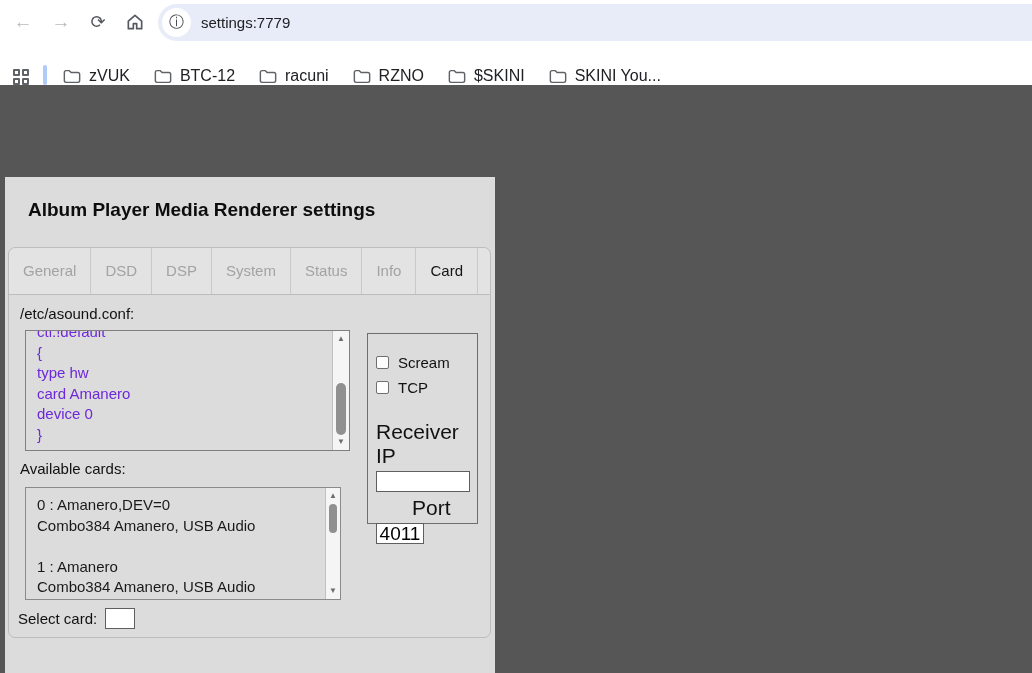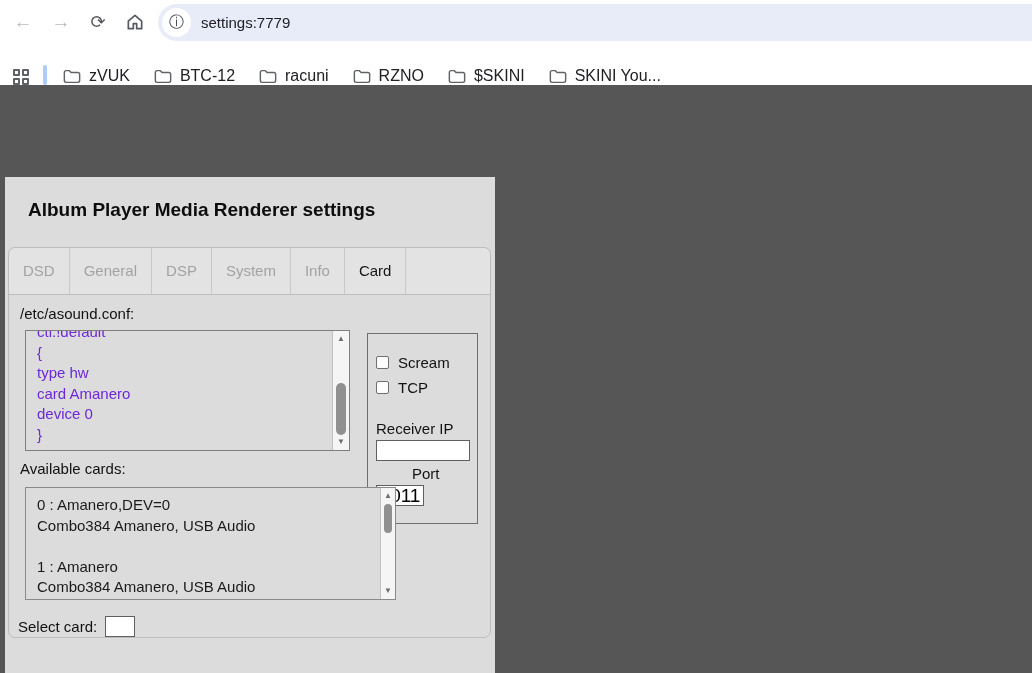--- a/index.html
+++ b/index.html
@@ -44,50 +44,50 @@
   .tab { padding:0 14px; line-height:46px; font-size:15px; color:#a3a3a3;
          border-right:1px solid #c9c9c9; cursor:pointer; white-space:nowrap; }
   .tab.active { color:#141414; }
 
   .field-label { position:absolute; font-size:15px; color:#111111; }
   .lbl-conf  { left:15px; top:128px; }
   .lbl-cards { left:15px; top:283px; }
 
   .scrollbox { position:absolute; background:#dcdcdc; overflow:hidden; }
   .conf-box  { left:20px; top:153px; width:325px; height:121px; border:1px solid #7f7f7f; }
-  .cards-box { left:20px; top:310px; width:371px; height:113px; border:1px solid #8a8a8a;padding-left:36px; }
+  .cards-box { left:20px; top:310px; width:316px; height:113px; border:1px solid #8a8a8a;padding-left:36px; }
   .conf-text  { position:absolute; left:11px; top:-9px; right:20px; font-size:15px; line-height:20.5px; color:#6d28d9; }
   .cards-text { position:absolute; left:11px; top:7px;  right:18px; font-size:15px; line-height:20.5px; color:#1a1a1a; }
   .tline { min-height:20.5px; white-space:nowrap; }
 
   .vscroll { position:absolute; top:0; right:0; bottom:0; width:17px;
              background:#f5f5f5; border-left:1px solid #c0c0c0; }
   .cards-box .vscroll { width:15px; }
   .scroll-arrow { position:absolute; left:0; right:0; height:14px; text-align:center;
                   font-size:8px; color:#6b6e70; line-height:14px; cursor:pointer; }
   .arrow-up { top:1px; } .arrow-down { bottom:1px; }
   .scroll-thumb { position:absolute; left:3px; right:3px; background:#909090; border-radius:5px; cursor:pointer; }
   .conf-thumb  { top:52px; height:52px; }
   .cards-thumb { top:16px; height:29px; }
 
   .options-box { position:absolute; left:362px; top:156px; width:111px; height:191px;
                  border:1px solid #6e6e6e; padding:20px 8px; }
   .check-row { display:flex; align-items:center; margin-bottom:8px; }
   .checkbox { appearance:none; -webkit-appearance:none; width:13px; height:13px;
               border:1px solid #6f6f6f; background:#fdfdfd; border-radius:2px; cursor:pointer; flex:none; }
   .check-label { font-size:15px; color:#111111; margin-left:9px; }
-  .opt-label { font-size:15px; color:#111111; }
+  .opt-label { font-size:21px; color:#111111; }
   .lbl-ip { margin-top:24px; }
   .ip-input { width:94px; height:21px; border:1px solid #5f5f5f; background:#ffffff;
               margin-top:3px; font-size:14px; padding:0 4px; }
   .lbl-port { margin-top:4px;margin-left:36px; }
   .port-input { width:48px; height:21px; border:1px solid #5f5f5f; background:#ffffff;
                 margin-top:3px; font-size:19px; text-align:center; }
 
-  .select-row { position:absolute; left:13px; top:431px; display:flex; align-items:center;margin-top:8px; }
+  .select-row { position:absolute; left:13px; top:431px; display:flex; align-items:center; }
   .select-label { font-size:15px; color:#111111; }
   .select-input { width:30px; height:21px; border:1px solid #5f5f5f; background:#ffffff;
                   margin-left:8px; font-size:15px; padding:0 3px; }
 </style>
 </head>
 <body>
 
 <div class="chrome">
   <div class="toolbar">
     <span class="nav-icon disabled icon-back">←</span>
@@ -148,24 +148,25 @@
     </div>
   </div>
 </div>
 
 <div class="page">
   <div class="panel">
     <div class="panel-title">Album Player Media Renderer settings</div>
 
     <div class="tabs-widget">
       <div class="tabs-nav">
+        <div class="tab">General</div>
         <div class="tab">DSD</div>
-        <div class="tab">General</div>
         <div class="tab">DSP</div>
         <div class="tab">System</div>
+        <div class="tab">Status</div>
         <div class="tab">Info</div>
         <div class="tab active">Card</div>
       </div>
     </div>
 
     <div class="field-label lbl-conf">/etc/asound.conf:</div>
 
     <div class="scrollbox conf-box">
       <div class="conf-text">
         <div class="tline">ctl.!default</div>

